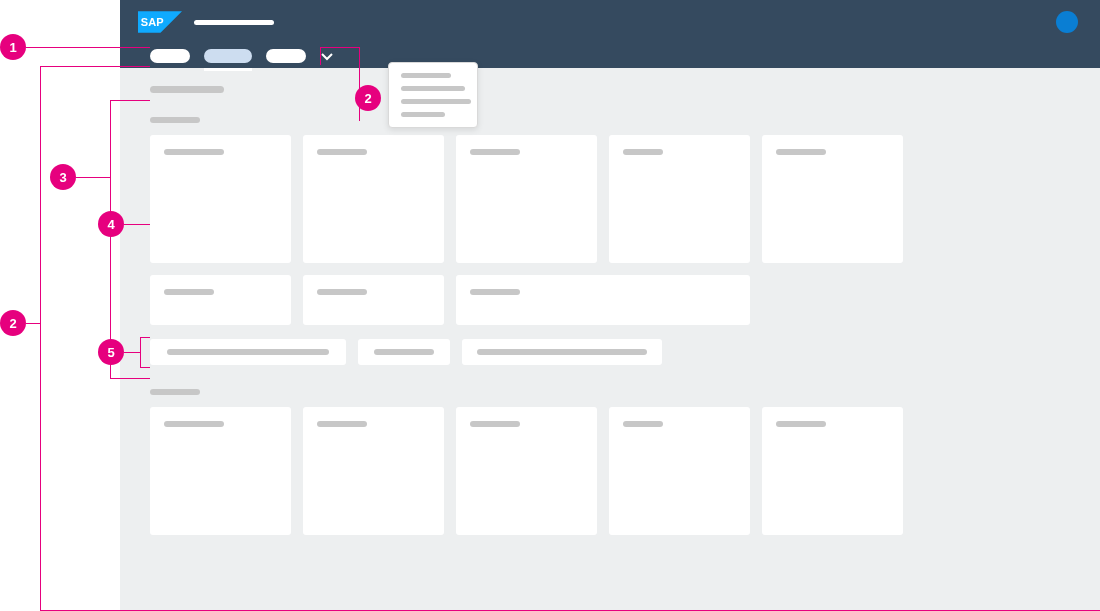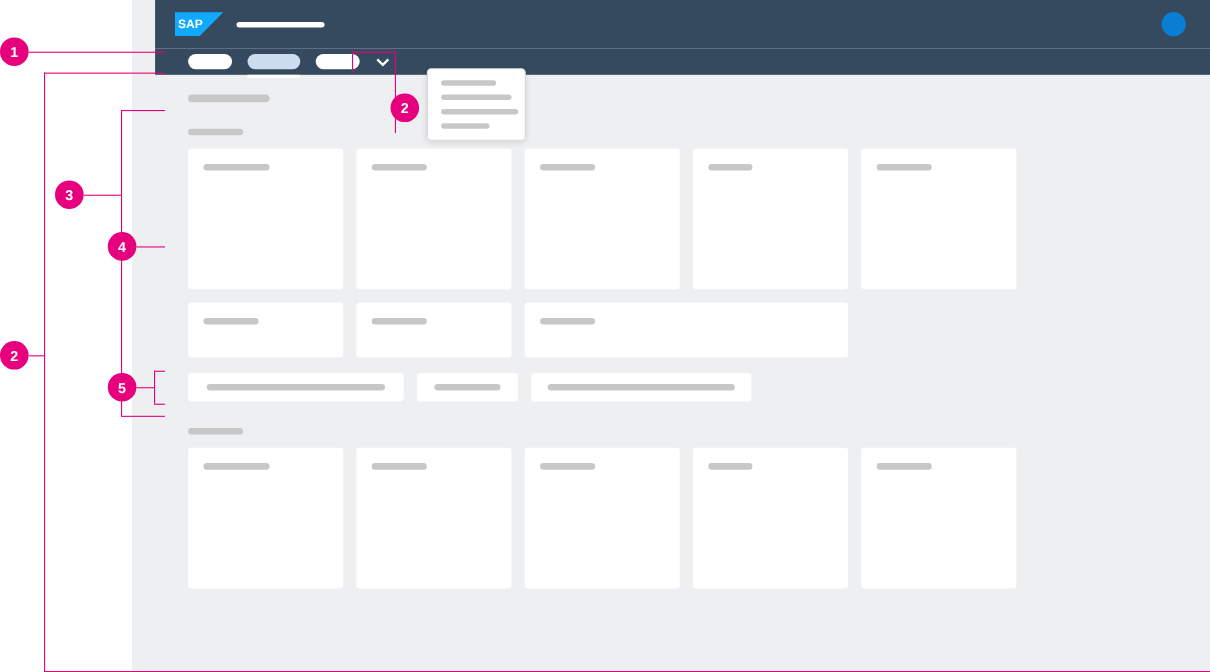--- a/index.html
+++ b/index.html
@@ -3,21 +3,21 @@
   <meta charset="utf-8">
   <style>
     * { margin: 0; padding: 0; box-sizing: border-box; }
     body { font-family: Arial, sans-serif; background: #fff; width: 1100px; height: 611px; position: relative; overflow: hidden; }
     
     .annotation-layer { position: absolute; top: 0; left: 0; width: 100%; height: 100%; pointer-events: none; z-index: 100; }
     .annotation-marker { position: absolute; width: 26px; height: 26px; border-radius: 50%; background: #e6007e; color: #fff; display: flex; align-items: center; justify-content: center; font-size: 13px; font-weight: bold; z-index: 110; }
     .annotation-line { position: absolute; background: #e6007e; z-index: 105; }
     .annotation-box { position: absolute; border: 1px solid #e6007e; z-index: 105; }
     
-    .app { position: absolute; left: 120px; top: 0; width: 980px; height: 611px; background: #edeff0; padding-left: 21px; }
+    .app { position: absolute; left: 120px; top: 0; width: 980px; height: 611px; background: #edeff0; }
     
     .shell-header { height: 44px; background: #354a5f; display: flex; align-items: center; padding: 0 18px; position: relative; }
     .sap-logo { width: 44px; height: 22px; position: relative; }
     .sap-logo svg { width: 100%; height: 100%; }
     .app-title-bar { width: 80px; height: 5px; background: #fff; border-radius: 3px; margin-left: 12px; }
     .user-avatar { position: absolute; right: 22px; top: 11px; width: 22px; height: 22px; border-radius: 50%; background: #0a7ed3; }
     
     .nav-bar { height: 24px; background: #354a5f; display: flex; align-items: center; padding: 0 30px; gap: 14px; position: relative; }
     .nav-tab { height: 14px; border-radius: 8px; }
     .nav-tab.white { background: #fff; width: 40px; }

